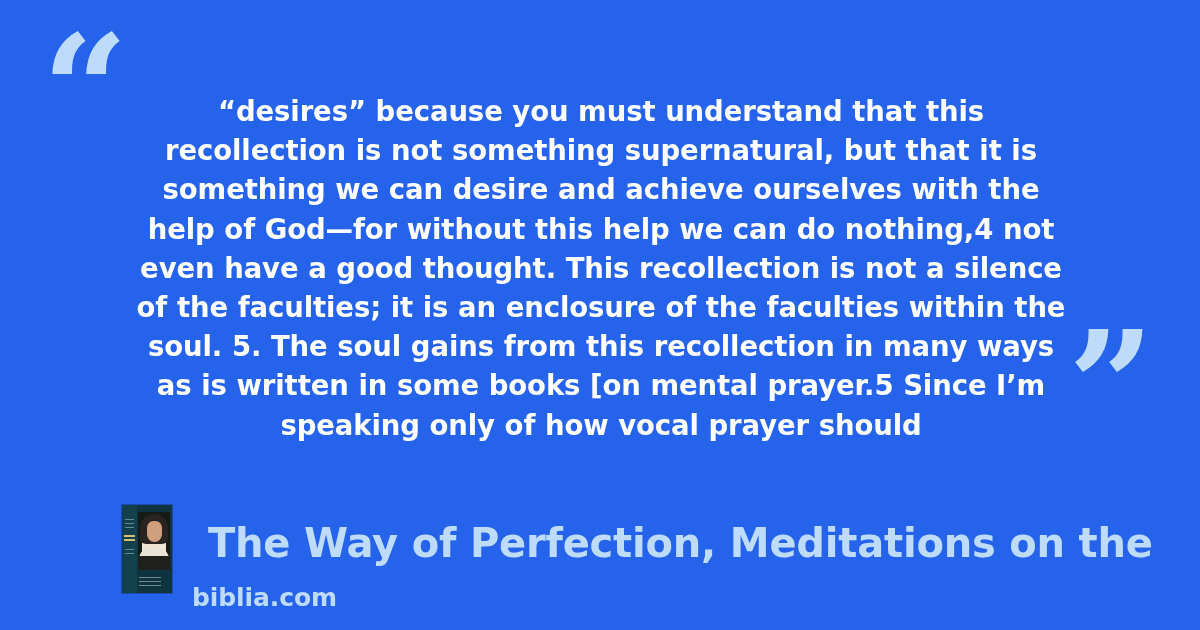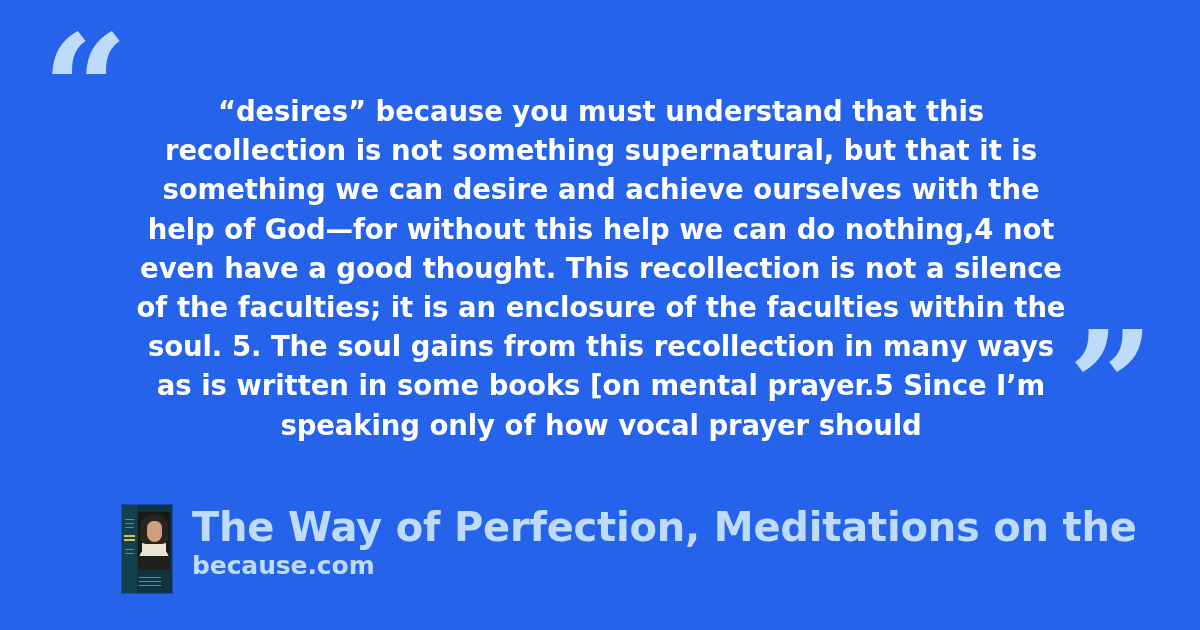--- a/index.html
+++ b/index.html
@@ -162,21 +162,21 @@
     background: rgba(206, 226, 228, 0.5);
   }
 
   #footer-text {
     margin-left: 20px;
     display: flex;
     flex-direction: column;
     justify-content: flex-start;
   }
   #book-title {
-    margin: 0;
+    margin: 16px;
     color: #bedcfa;
     font-size: 40px;
     font-weight: 700;
     line-height: 44px;
     letter-spacing: -0.2px;
     white-space: nowrap;
   }
   #site-name {
     margin: 0;
     margin-top: 2px;
@@ -220,18 +220,18 @@
         <div class="p-shoulder"></div>
       </div>
 
       <div class="cover-bottom-line" style="top:72px"></div>
       <div class="cover-bottom-line" style="top:76px"></div>
       <div class="cover-bottom-line" style="top:80px"></div>
     </div>
 
     <div id="footer-text">
       <h1 id="book-title">The Way of Perfection, Meditations on the</h1>
-      <div id="site-name">because.com</div>
+      <div id="site-name">biblia.com</div>
     </div>
 
   </div>
 
 </div>
 
 </body></html>

